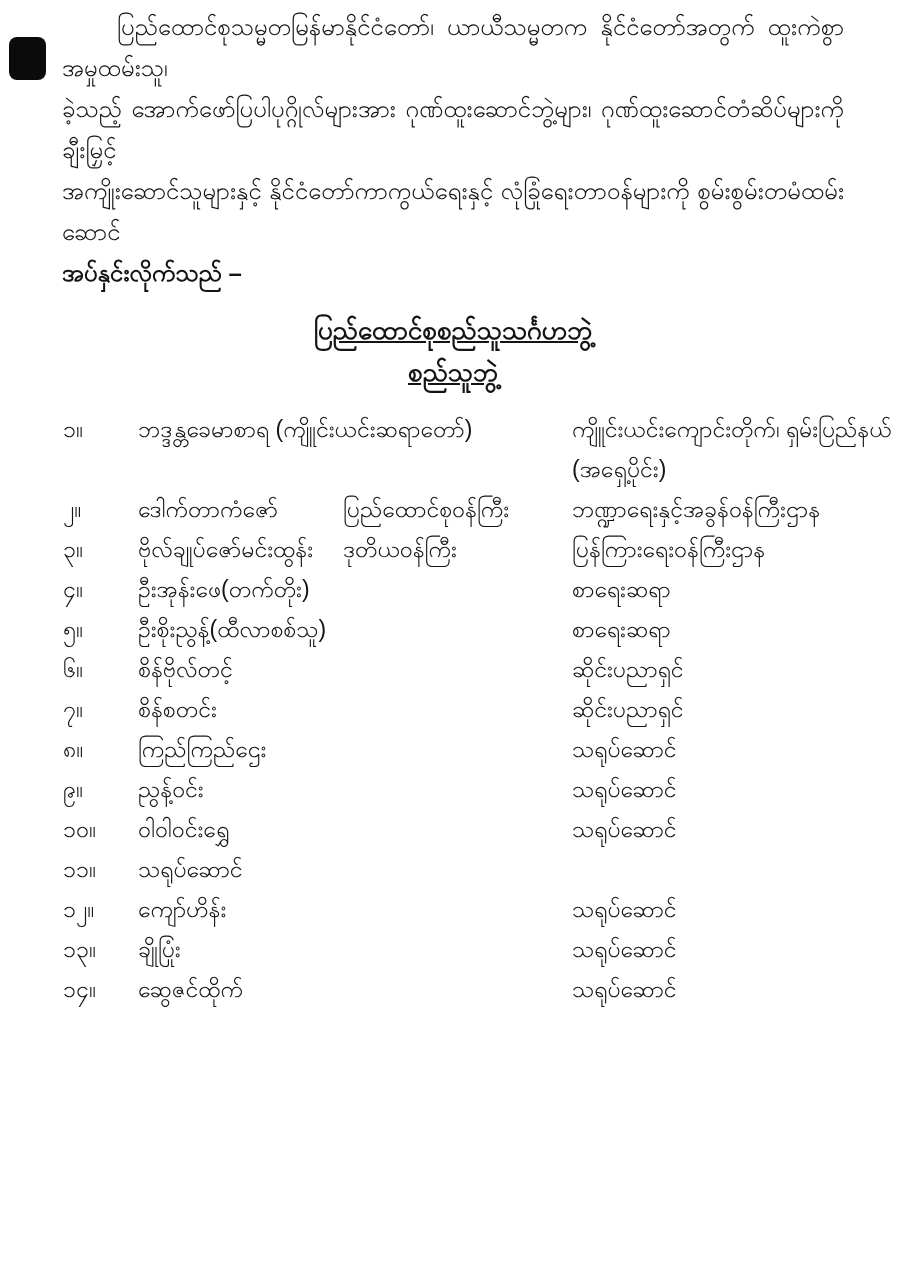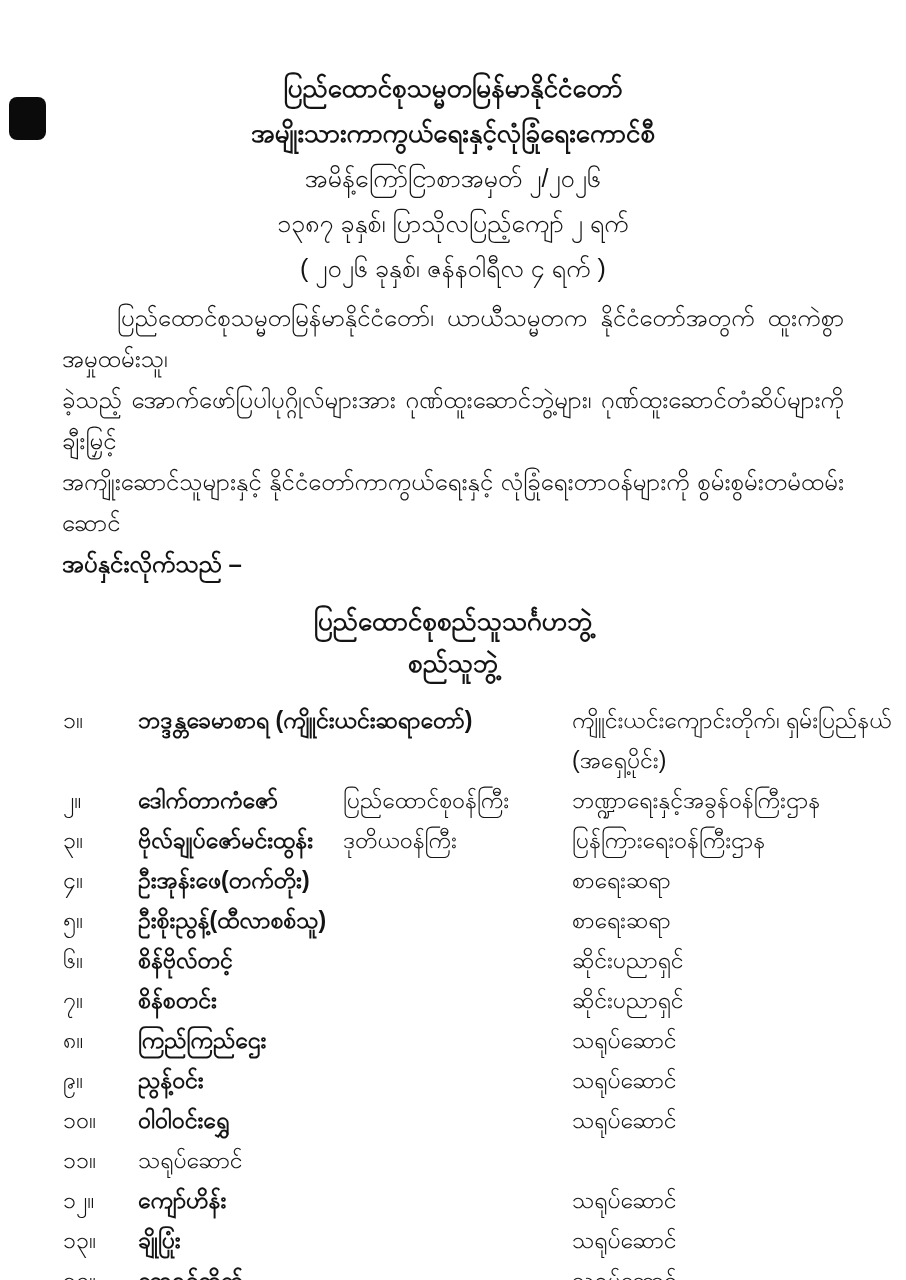--- a/index.html
+++ b/index.html
@@ -55,20 +55,21 @@
   .para-line.first {
     text-indent: 55px;
   }
   .para-line.last {
     text-align-last: left;
     font-weight: bold;
   }
   .section-titles {
     margin-top: 8px;
     text-align: center;
+    text-decoration: underline;
   }
   .section-titles .stitle {
     font-weight: 700;
     font-size: 26px;
     line-height: 42px;
   }
   .award-list {
     margin-top: 16px;
     padding-left: 63px;
     font-size: 23px;
@@ -83,21 +84,20 @@
     display: block;
     line-height: 40px;
   }
   .row .col-name {
     display: flex;
     flex-direction: row;
     line-height: 40px;
   }
   .row .col-name .name {
     display: block;
-    font-weight: bold;
   }
   .row.has-position .col-name .name {
     flex: 0 0 205px;
   }
   .row .col-name .pos {
     display: block;
   }
   .row .col-desc {
     line-height: 40px;
   }
@@ -106,27 +106,20 @@
     display: block;
   }
 </style>
 </head>
 <body>
 
 <div class="page">
 
   <div class="scan-mark"></div>
 
-  <div class="doc-header">
-    <div class="hline bold">ပြည်ထောင်စုသမ္မတမြန်မာနိုင်ငံတော်</div>
-    <div class="hline bold">အမျိုးသားကာကွယ်ရေးနှင့်လုံခြုံရေးကောင်စီ</div>
-    <div class="hline">အမိန့်ကြော်ငြာစာအမှတ် ၂/၂၀၂၆</div>
-    <div class="hline">၁၃၈၇ ခုနှစ်၊ ပြာသိုလပြည့်ကျော် ၂ ရက်</div>
-    <div class="hline">( ၂၀၂၆ ခုနှစ်၊ ဇန်နဝါရီလ ၄ ရက် )</div>
-  </div>
 
   <div class="doc-body">
     <div class="para-line first">ပြည်ထောင်စုသမ္မတမြန်မာနိုင်ငံတော်၊ ယာယီသမ္မတက နိုင်ငံတော်အတွက် ထူးကဲစွာ အမှုထမ်းသူ၊</div>
     <div class="para-line">ခဲ့သည့် အောက်ဖော်ပြပါပုဂ္ဂိုလ်များအား ဂုဏ်ထူးဆောင်ဘွဲ့များ၊ ဂုဏ်ထူးဆောင်တံဆိပ်များကို ချီးမြှင့်</div>
     <div class="para-line">အကျိုးဆောင်သူများနှင့် နိုင်ငံတော်ကာကွယ်ရေးနှင့် လုံခြုံရေးတာဝန်များကို စွမ်းစွမ်းတမံထမ်းဆောင်</div>
     <div class="para-line last">အပ်နှင်းလိုက်သည် –</div>
   </div>
 
   <div class="section-titles">
     <div class="stitle">ပြည်ထောင်စုစည်သူသင်္ဂဟဘွဲ့</div>

